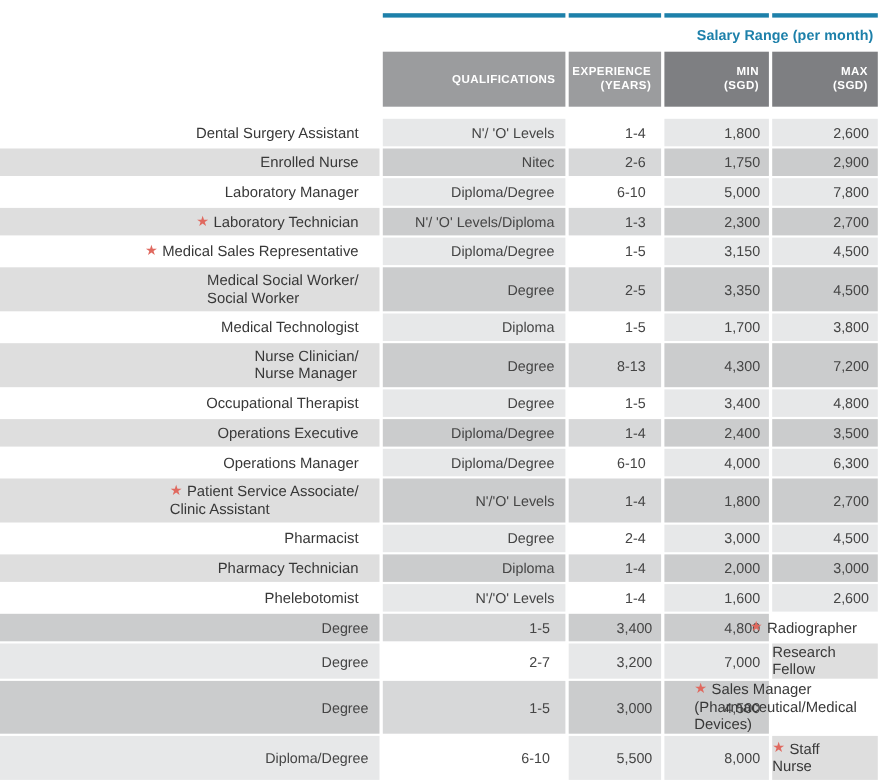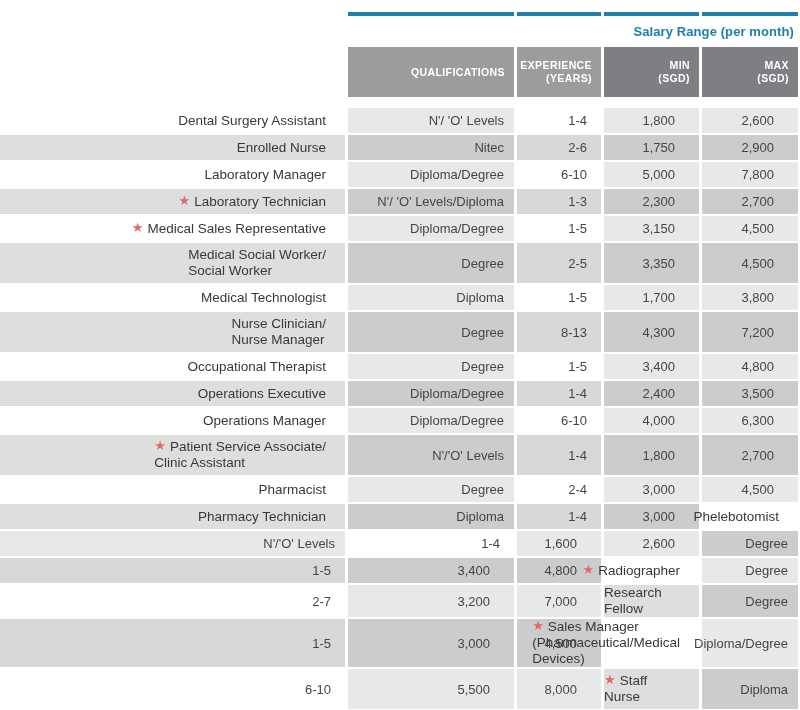--- a/index.html
+++ b/index.html
@@ -63,21 +63,21 @@
     font-size:13px;
     margin-right:4px;
     position:relative;top:-1px;
   }
   .qual-cell,.min-cell,.max-cell{background:var(--tint-light);}
   .qual-cell.shade,.min-cell.shade,.max-cell.shade{background:var(--tint-dark);}
   .exp-cell{background:#ffffff;}
   .exp-cell.shade{background:var(--exp-dark);padding-left:20px;}
   .qual-cell{padding-right:10px;}
   .exp-cell{padding-right:14px;text-align:right;}
-  .min-cell,.max-cell{padding-right:24px;}
+  .min-cell,.max-cell{padding-right:8px;}
 </style>
 </head>
 <body>
 
 <div class="page">
 
   <div class="grid">
     <div class="bar-seg bar-c2"></div>
     <div class="bar-seg bar-c3"></div>
     <div class="bar-seg bar-c4"></div>
@@ -225,20 +225,21 @@
       <div class="cell exp-cell">2-4</div>
       <div class="cell min-cell">3,000</div>
       <div class="cell max-cell">4,500</div>
       <div class="cell title-cell stripe">
         <div class="title-text">
           <div>Pharmacy Technician</div>
         </div>
       </div>
       <div class="cell qual-cell shade">Diploma</div>
       <div class="cell exp-cell shade">1-4</div>
+      <div class="cell min-cell shade">2,000</div>
       <div class="cell max-cell shade">3,000</div>
       <div class="cell title-cell">
         <div class="title-text">
           <div>Phelebotomist</div>
         </div>
       </div>
       <div class="cell qual-cell">N'/'O' Levels</div>
       <div class="cell exp-cell">1-4</div>
       <div class="cell min-cell">1,600</div>
       <div class="cell max-cell">2,600</div>

